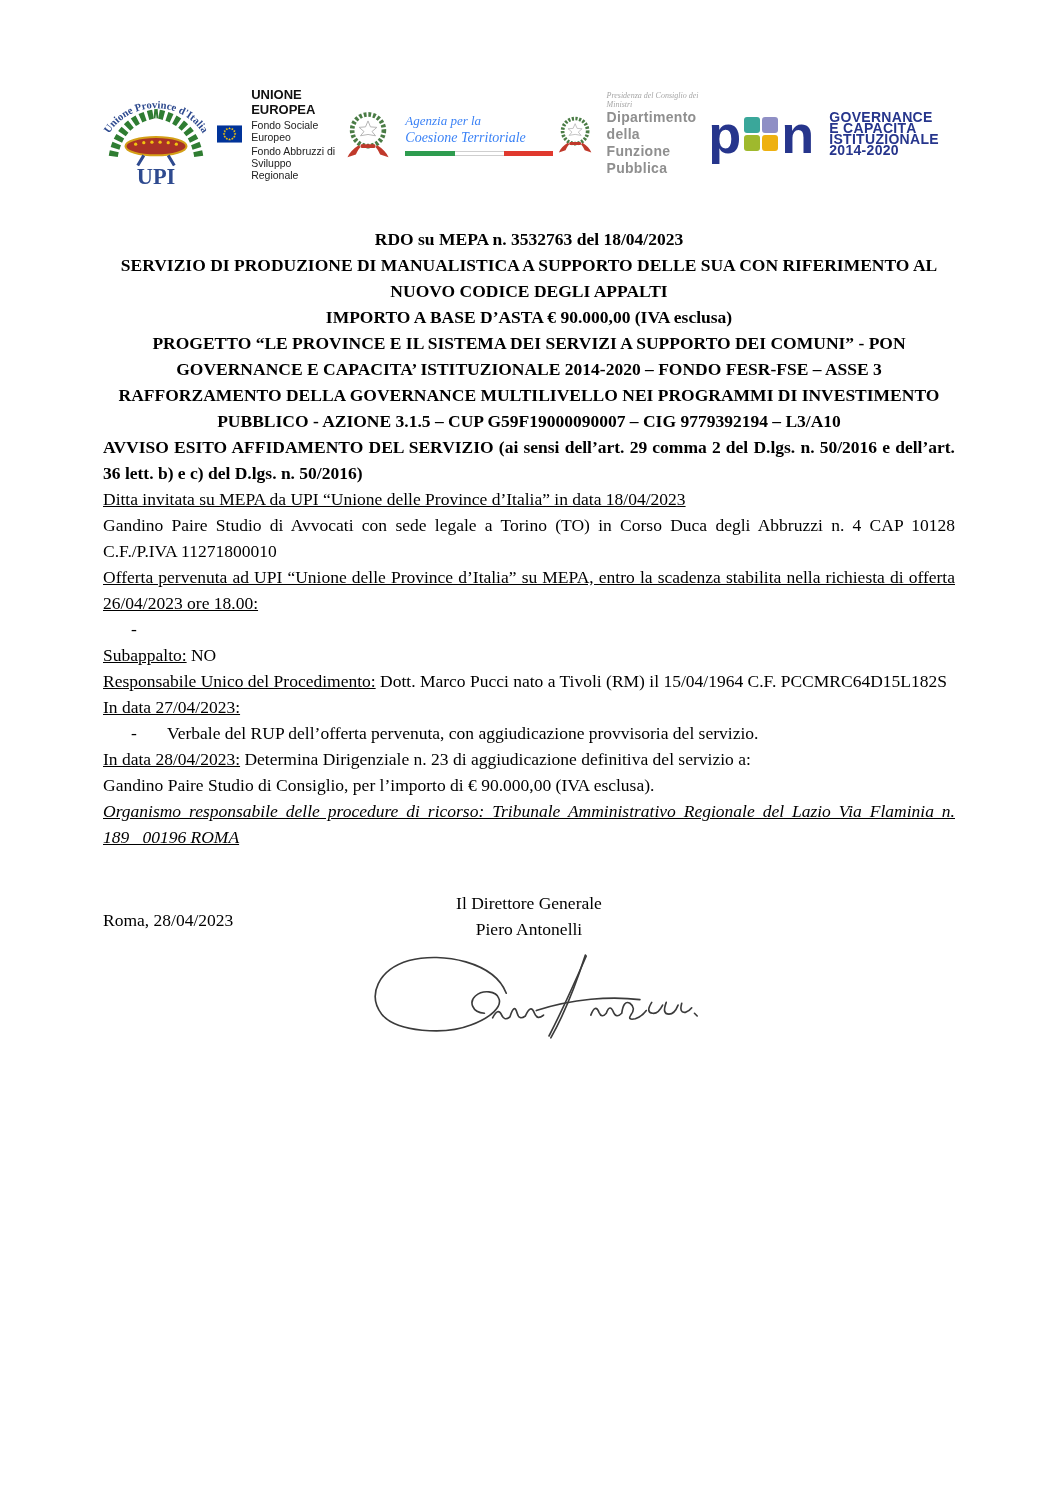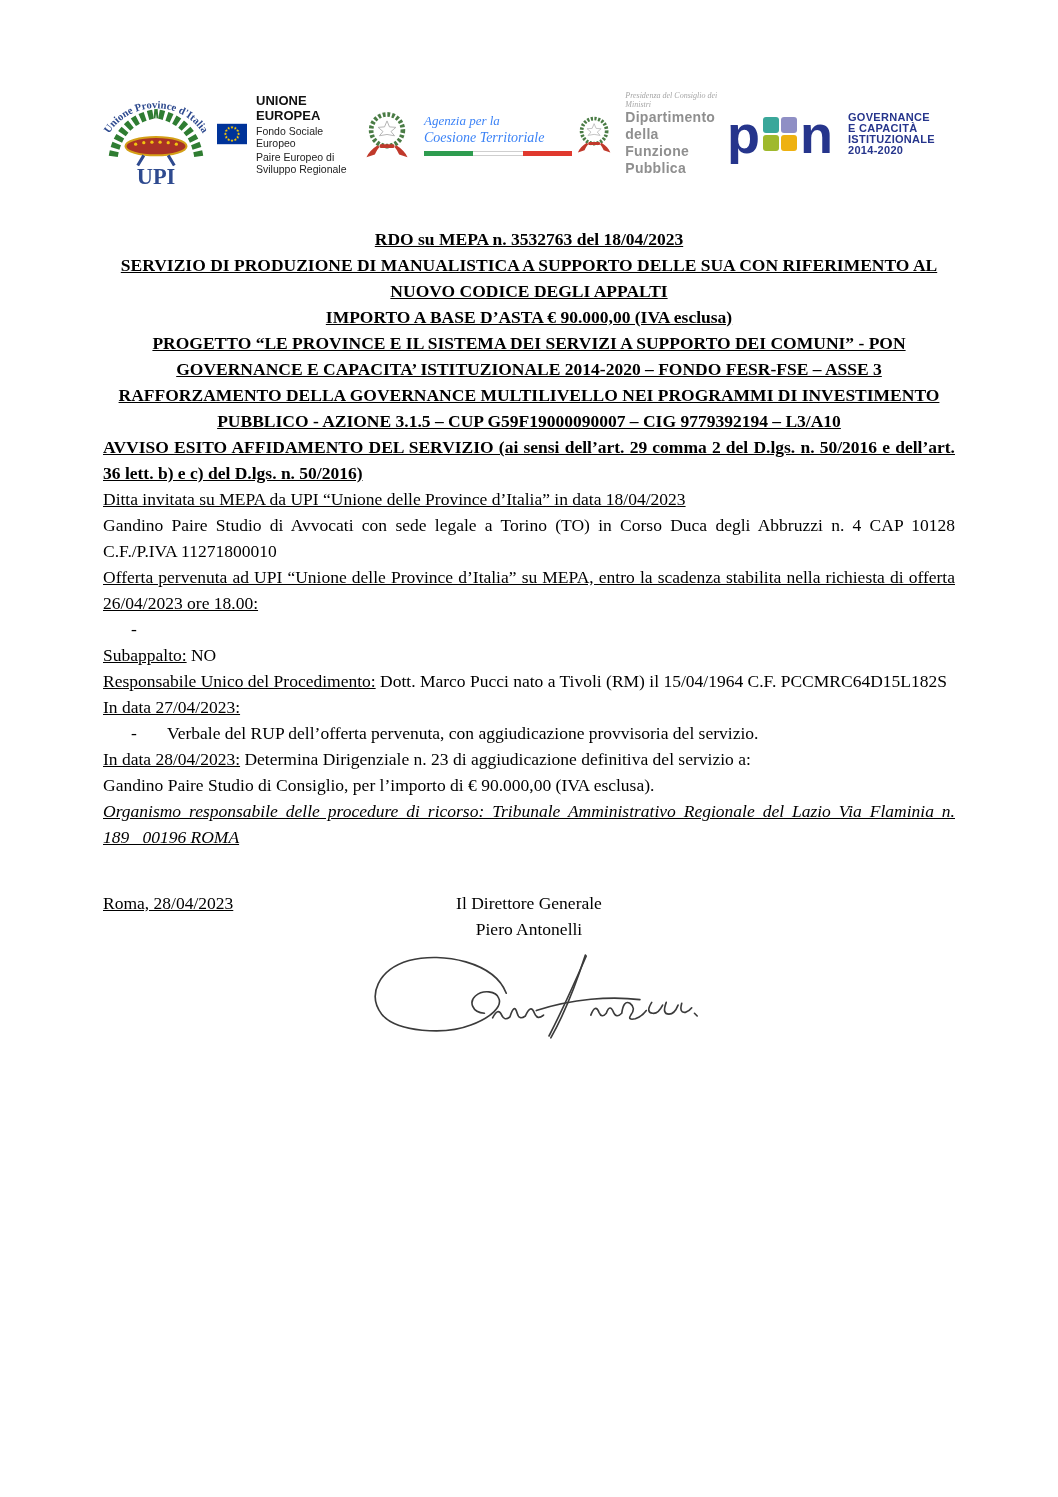--- a/index.html
+++ b/index.html
@@ -22,37 +22,37 @@
   .tricolor .w { flex:1; background:#fff; border-top:1px solid #cfcfcf; border-bottom:1px solid #cfcfcf; }
   .tricolor .r { flex:1; background:#e0392e; }
   .dip-script { font-style:italic; font-size:8px; color:#a6a6a6; }
   .dip-line { font-family:"Liberation Sans",sans-serif; font-size:14px; font-weight:600; color:#8f8f8f; line-height:17px; letter-spacing:.3px; }
   .pon-brand { display:flex; align-items:center; gap:3px; }
   .pon-letter { font-family:"Liberation Sans",sans-serif; font-weight:bold; font-size:54px; line-height:1; color:#26358c; }
   .pon-squares { display:grid; grid-template-columns:16px 16px; grid-template-rows:16px 16px; gap:2px; }
   .pon-squares div { border-radius:3px; }
   .sq-teal { background:#3aa79a; } .sq-purple { background:#8f8fc5; }
   .sq-lime { background:#9fb92d; } .sq-amber { background:#eeb111; }
-  .pon-text { margin-left:6px; font-family:"Liberation Sans",sans-serif; font-weight:bold; font-size:11px; line-height:11px; color:#26358c; letter-spacing:.3px; }
+  .pon-text { margin-left:6px; font-family:"Liberation Sans",sans-serif; font-weight:bold; font-size:14px; line-height:11px; color:#26358c; letter-spacing:.3px; }
   
   .content {
     position:absolute; left:103px; top:226px; width:852px;
     font-size:17.5px; line-height:26px;
   }
   .content p { margin:0; }
   .c { text-align:center; }
   .j { text-align:justify; }
-  .b { font-weight:bold;text-decoration:underline; }
+  .b { font-weight:bold; }
   .u { text-decoration:underline; }
   .i { font-style:italic; }.g18{margin-top:18px}.g20{margin-top:20px}
   .g22{margin-top:22px}.g26{margin-top:26px}
   .bullet { display:flex; padding-left:28px; }
   .bullet .dash { width:36px; flex:none; }
   .footer-row { position:relative; margin-top:40px; }
-  .place { position:absolute; left:0; top:0;text-decoration:underline; }
+  .place { position:absolute; left:0; top:17px; }
   .signer { text-align:center; }
   .signature-wrap { text-align:center; margin-top:4px; }
   .signature-wrap svg { display:inline-block; }
 </style>
 </head>
 <body>
 
 <div class="page">
 
   <div class="logos">
@@ -94,21 +94,21 @@
         <use href="#star" x="25" y="28"></use>
           <use href="#star" x="19.5" y="26.5"></use>
           <use href="#star" x="15.5" y="22.5"></use>
         <use href="#star" x="14" y="17"></use>
           <use href="#star" x="15.5" y="11.5"></use>
           <use href="#star" x="19.5" y="7.5"></use>
       </svg>
       <div>
         <div class="eu-text-title">UNIONE EUROPEA</div>
         <div class="eu-text-line">Fondo Sociale Europeo</div>
-        <div class="eu-text-line">Paire Europeo di Sviluppo Regionale</div>
+        <div class="eu-text-line">Fondo Abbruzzi di Sviluppo Regionale</div>
       </div>
     </div>
 
     <div class="logo">
       <svg width="56" height="60" viewBox="0 0 60 60">
         <circle cx="30" cy="26" r="17" fill="none" stroke="#4a7c45" stroke-width="5" stroke-dasharray="3 2"></circle>
         <path d="M30,16 L32.65,22.36 L39.5,22.9 L34.28,27.39 L38.1,31.9 L30,30.5 L21.9,31.9 L25.72,27.39 L20.5,22.9 L27.35,22.36 Z" fill="#ffffff" stroke="#b0b0b0" stroke-width="1"></path>
         <rect x="22" y="41" width="16" height="4" rx="1.5" fill="#c0392b"></rect>
         <path d="M20,42 C14,46 10,50 8,55 L17,52 C19,48 20,46 22,44 Z" fill="#c0392b"></path>
         <path d="M40,42 C46,46 50,50 52,55 L43,52 C41,48 40,46 38,44 Z" fill="#c0392b"></path>

